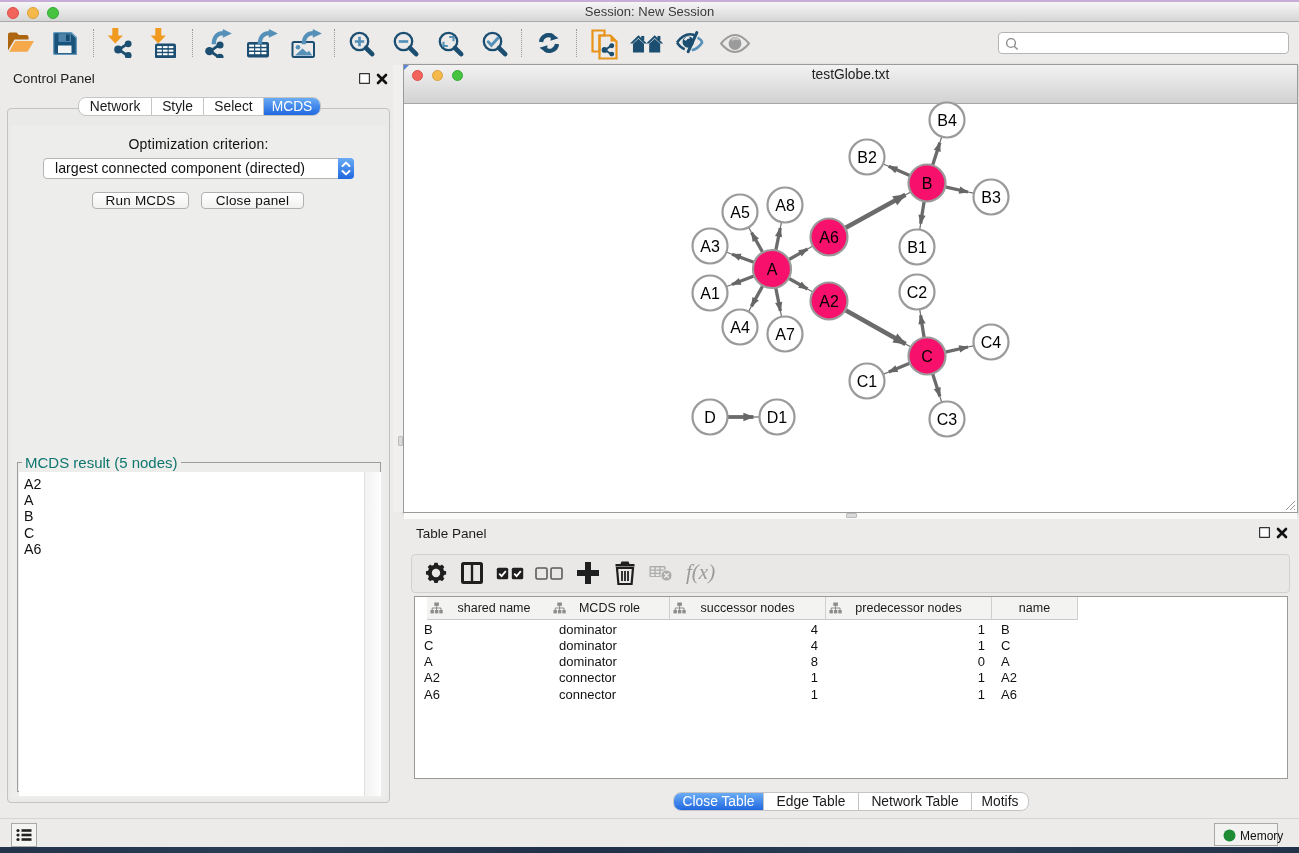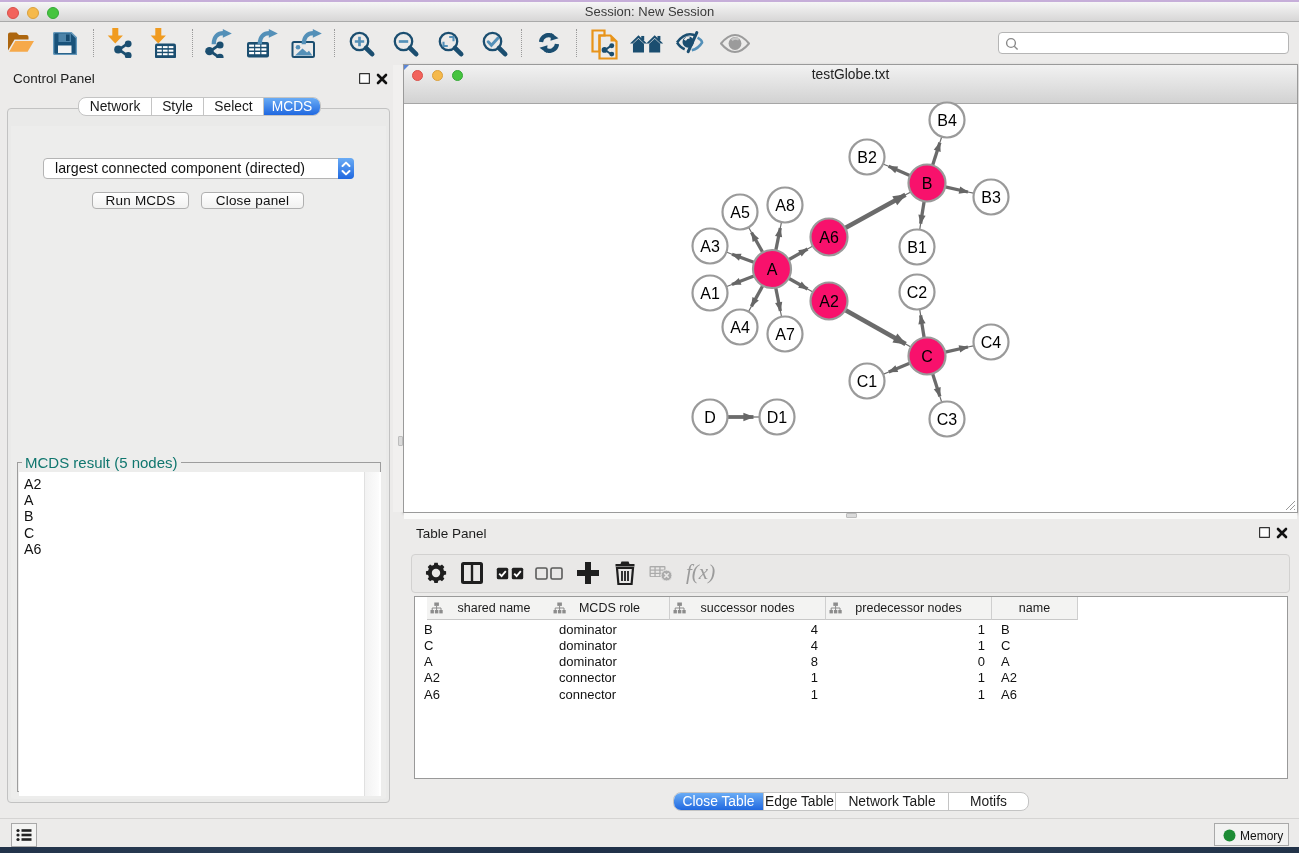--- a/index.html
+++ b/index.html
@@ -43,21 +43,21 @@
 
 #tablepanel { left:397px; top:513px; width:902px; height:305px; background:#ecebea; }
 #ttoolbar { position:absolute; left:14px; top:41px; width:879px; height:39px; background:#e9e8e7; border:1px solid #d2d1d0; border-radius:4px; }
 #ttable { position:absolute; left:17px; top:83px; width:874px; height:183px; background:#fff; border:1px solid #999; font-size:13px; }
 .thead { position:absolute; top:0; height:23px; background:#f3f3f2; border-right:1px solid #cfcfcf; border-bottom:1px solid #c8c8c8; font-size:12.5px; color:#1a1a1a; text-align:center; line-height:22px; }
 .trow { position:absolute; height:16.3px; font-size:13px; color:#111; }
 #btabs { left:276px; top:279px; width:356px; }
 
 #statusbar { left:0; top:818px; width:1299px; height:29px; background:#ecebea; border-top:1px solid #d5d4d3; }
 #listbtn { position:absolute; left:11px; top:4px; width:26px; height:24px; background:#f4f4f3; border:1px solid #a9a9a9; }
-#membtn { position:absolute; left:1214px; top:4px; width:75px; height:23px; background:#f2f2f1; border:1px solid #a9a9a9; font-size:12px; color:#111; }
+#membtn { position:absolute; left:1214px; top:4px; width:64px; height:23px; background:#f2f2f1; border:1px solid #a9a9a9; font-size:12px; color:#111; }
 svg.icon { display:block; }
 </style></head>
 <body>
 <div id="deskTop" class="abs"></div>
 <div id="titlebar" class="abs">Session: New Session
   <div class="tl" style="left:7px;background:#f2635c;border:1px solid #d9504a;"></div>
   <div class="tl" style="left:27px;background:#f5b94b;border:1px solid #dba03c;"></div>
   <div class="tl" style="left:47px;background:#46c43f;border:1px solid #35a937;"></div>
 </div>
 <div id="toolbar" class="abs">
@@ -219,20 +219,21 @@
     </svg>
   <div id="tabpane">
       <div id="mcdsbody"></div>
     </div>
   <div class="tabstrip" id="cptabs">
     <div class="tab" style="width:73px">Network</div>
     <div class="tab" style="width:52px">Style</div>
     <div class="tab" style="width:60px">Select</div>
     <div class="tab sel" style="flex:1">MCDS</div>
   </div>
+  <div class="ctl-label" style="top:72px">Optimization criterion:</div>
   <div id="dropdown">largest connected component (directed)
     <div class="stepper">
         <svg class="icon" width="16" height="21" viewBox="0 0 16 21">
           <path d="M4.5 8 L8 4.6 L11.5 8" fill="none" stroke="#fff" stroke-width="2" stroke-linejoin="round" stroke-linecap="round"></path>
           <path d="M4.5 13 L8 16.4 L11.5 13" fill="none" stroke="#fff" stroke-width="2" stroke-linejoin="round" stroke-linecap="round"></path>
         </svg>
       </div>
   </div>
   <div class="btn" style="left:92px;top:128px;width:97px">Run MCDS</div>
   <div class="btn" style="left:201px;top:128px;width:103px">Close panel</div>
@@ -451,21 +452,21 @@
 <div class="trow" style="left:411px;top:73.4px;width:159px;text-align:right">1</div>
 <div class="trow" style="left:586px;top:73.4px;width:80px">A2</div>
 <div class="trow" style="left:9px;top:89.7px;width:120px">A6</div>
 <div class="trow" style="left:144px;top:89.7px;width:100px">connector</div>
 <div class="trow" style="left:255px;top:89.7px;width:148px;text-align:right">1</div>
 <div class="trow" style="left:411px;top:89.7px;width:159px;text-align:right">1</div>
 <div class="trow" style="left:586px;top:89.7px;width:80px">A6</div>
     </div>
   <div class="tabstrip" id="btabs">
     <div class="tab sel" style="width:90px">Close Table</div>
-    <div class="tab" style="width:72px">Edge Table</div>
+    <div class="tab" style="width:95px">Edge Table</div>
     <div class="tab" style="width:113px">Network Table</div>
     <div class="tab" style="flex:1">Motifs</div>
   </div>
 </div>
 <div id="statusbar" class="abs">
   <div id="listbtn">
       <svg class="icon" style="margin:4px auto" width="16" height="14" viewBox="0 0 16 14">
         <circle cx="2" cy="2.5" r="1.6" fill="#222"></circle>
         <circle cx="2" cy="7" r="1.6" fill="#222"></circle>
         <circle cx="2" cy="11.5" r="1.6" fill="#222"></circle>

